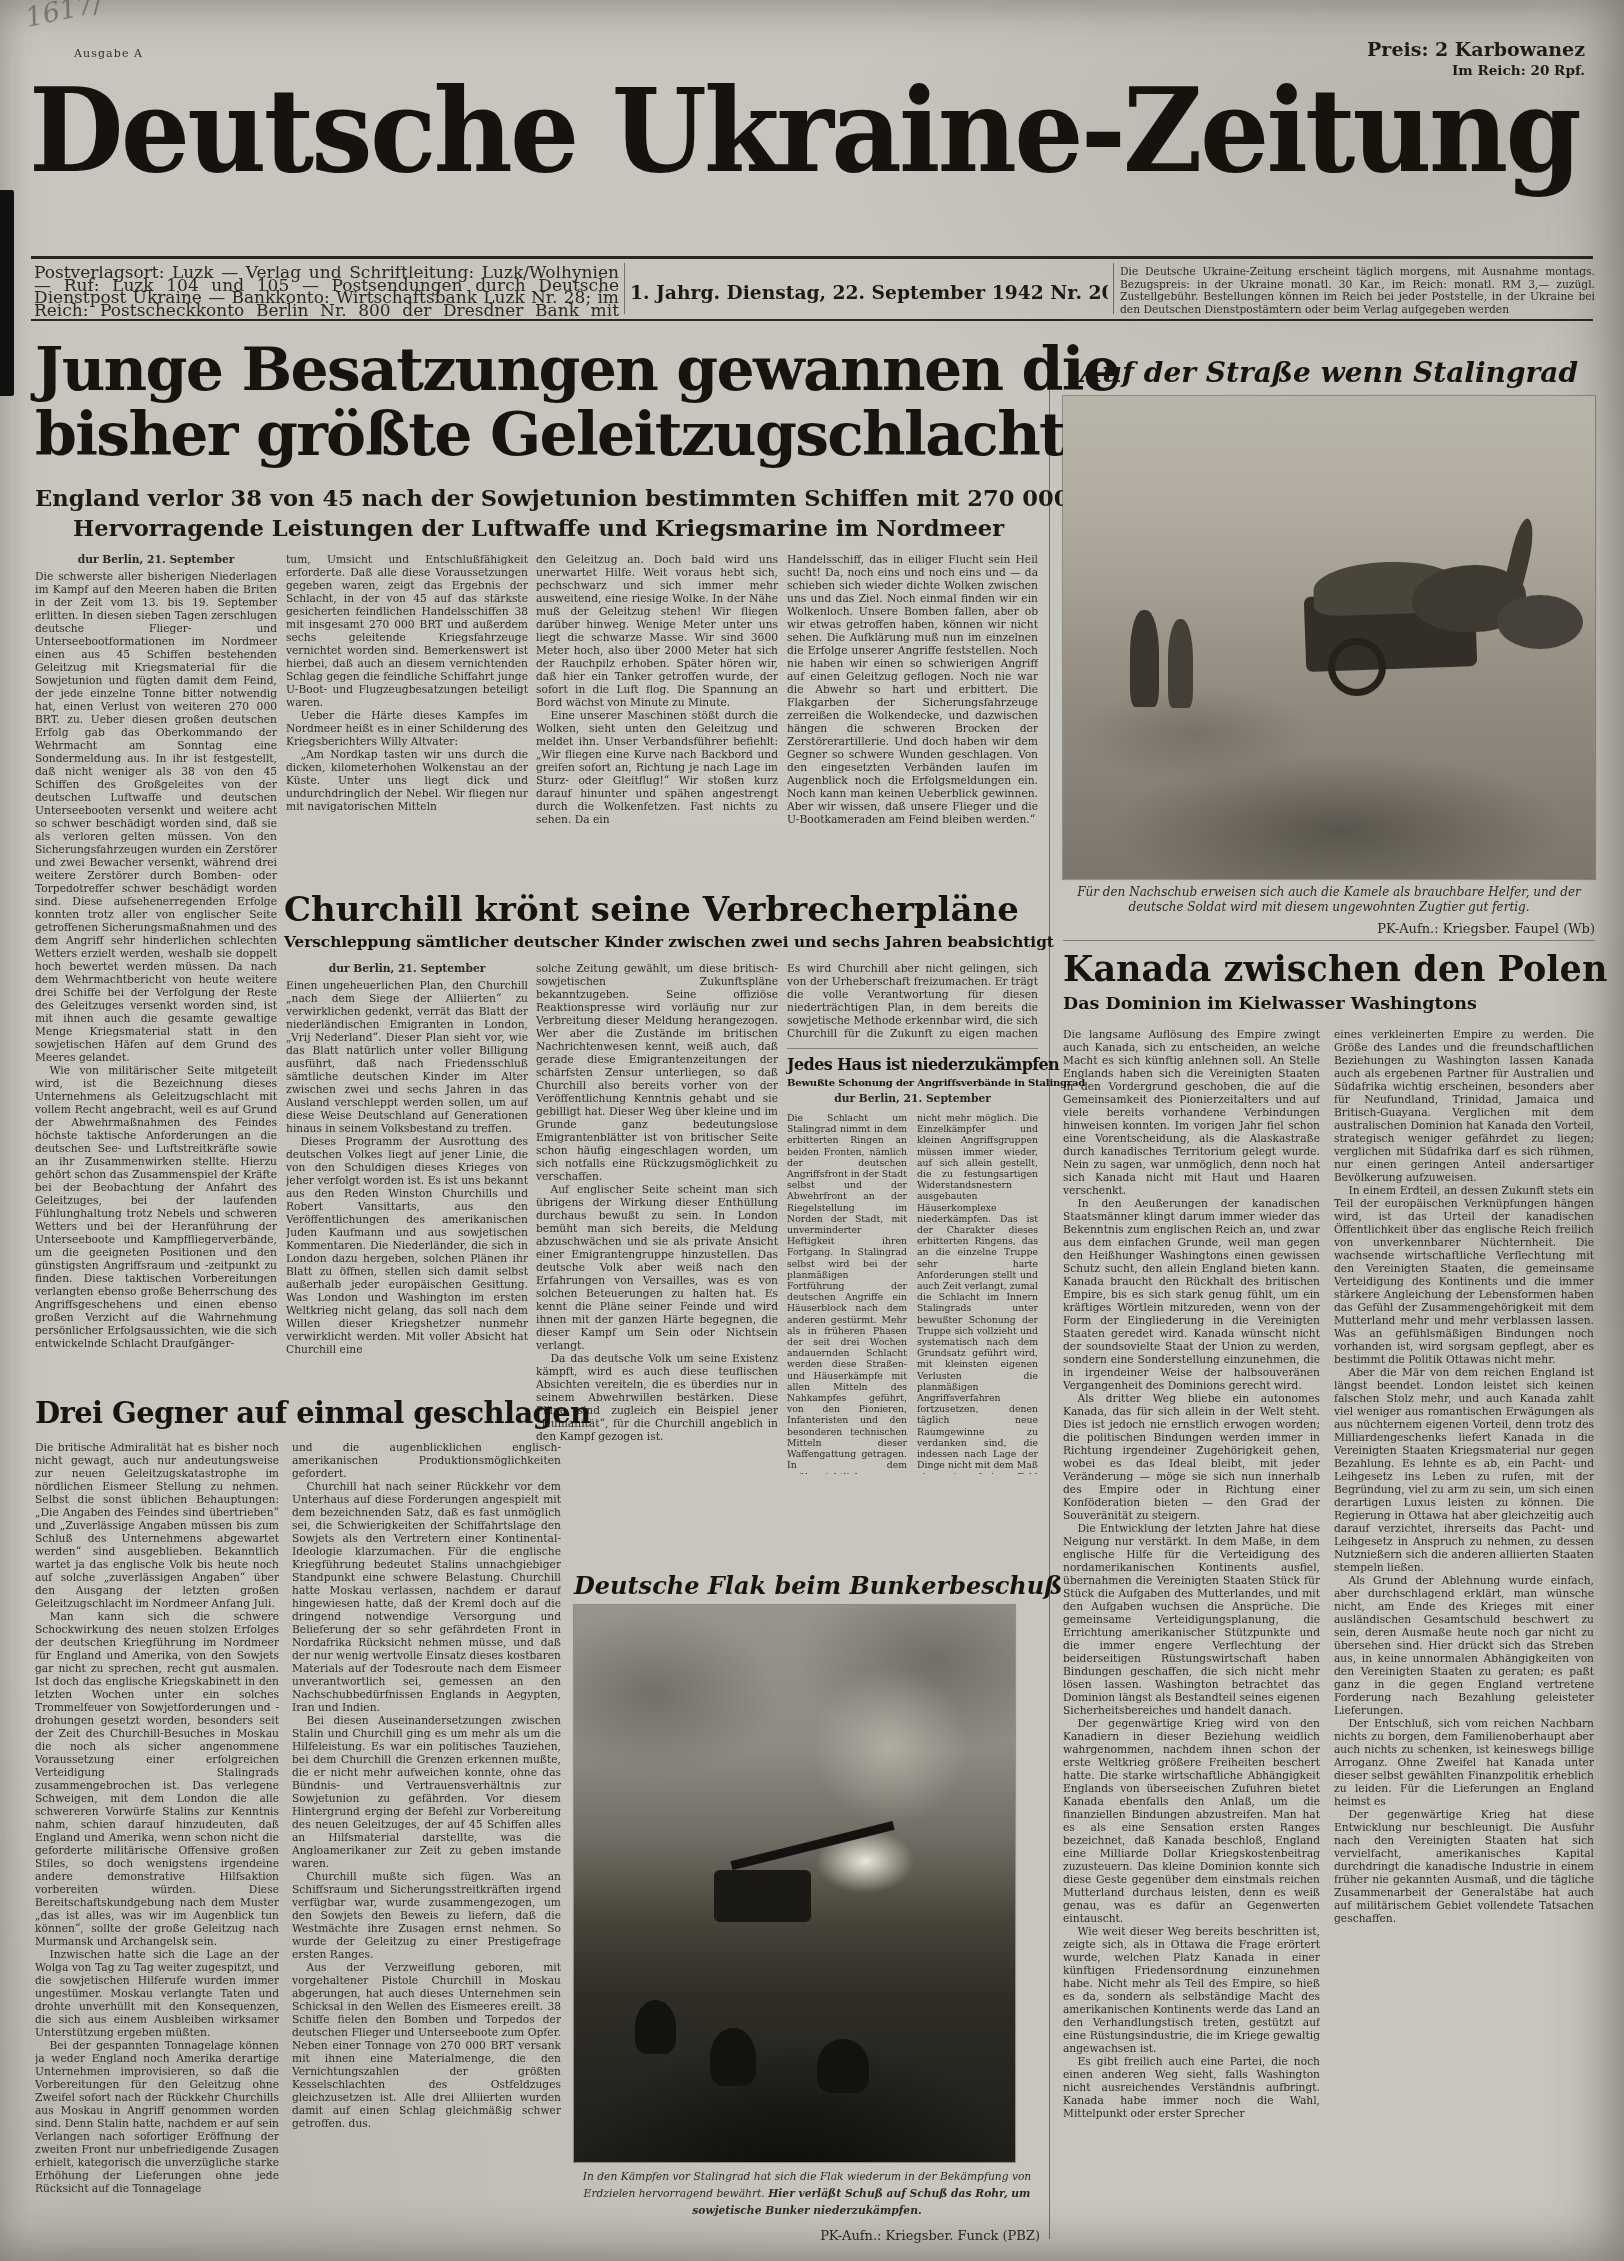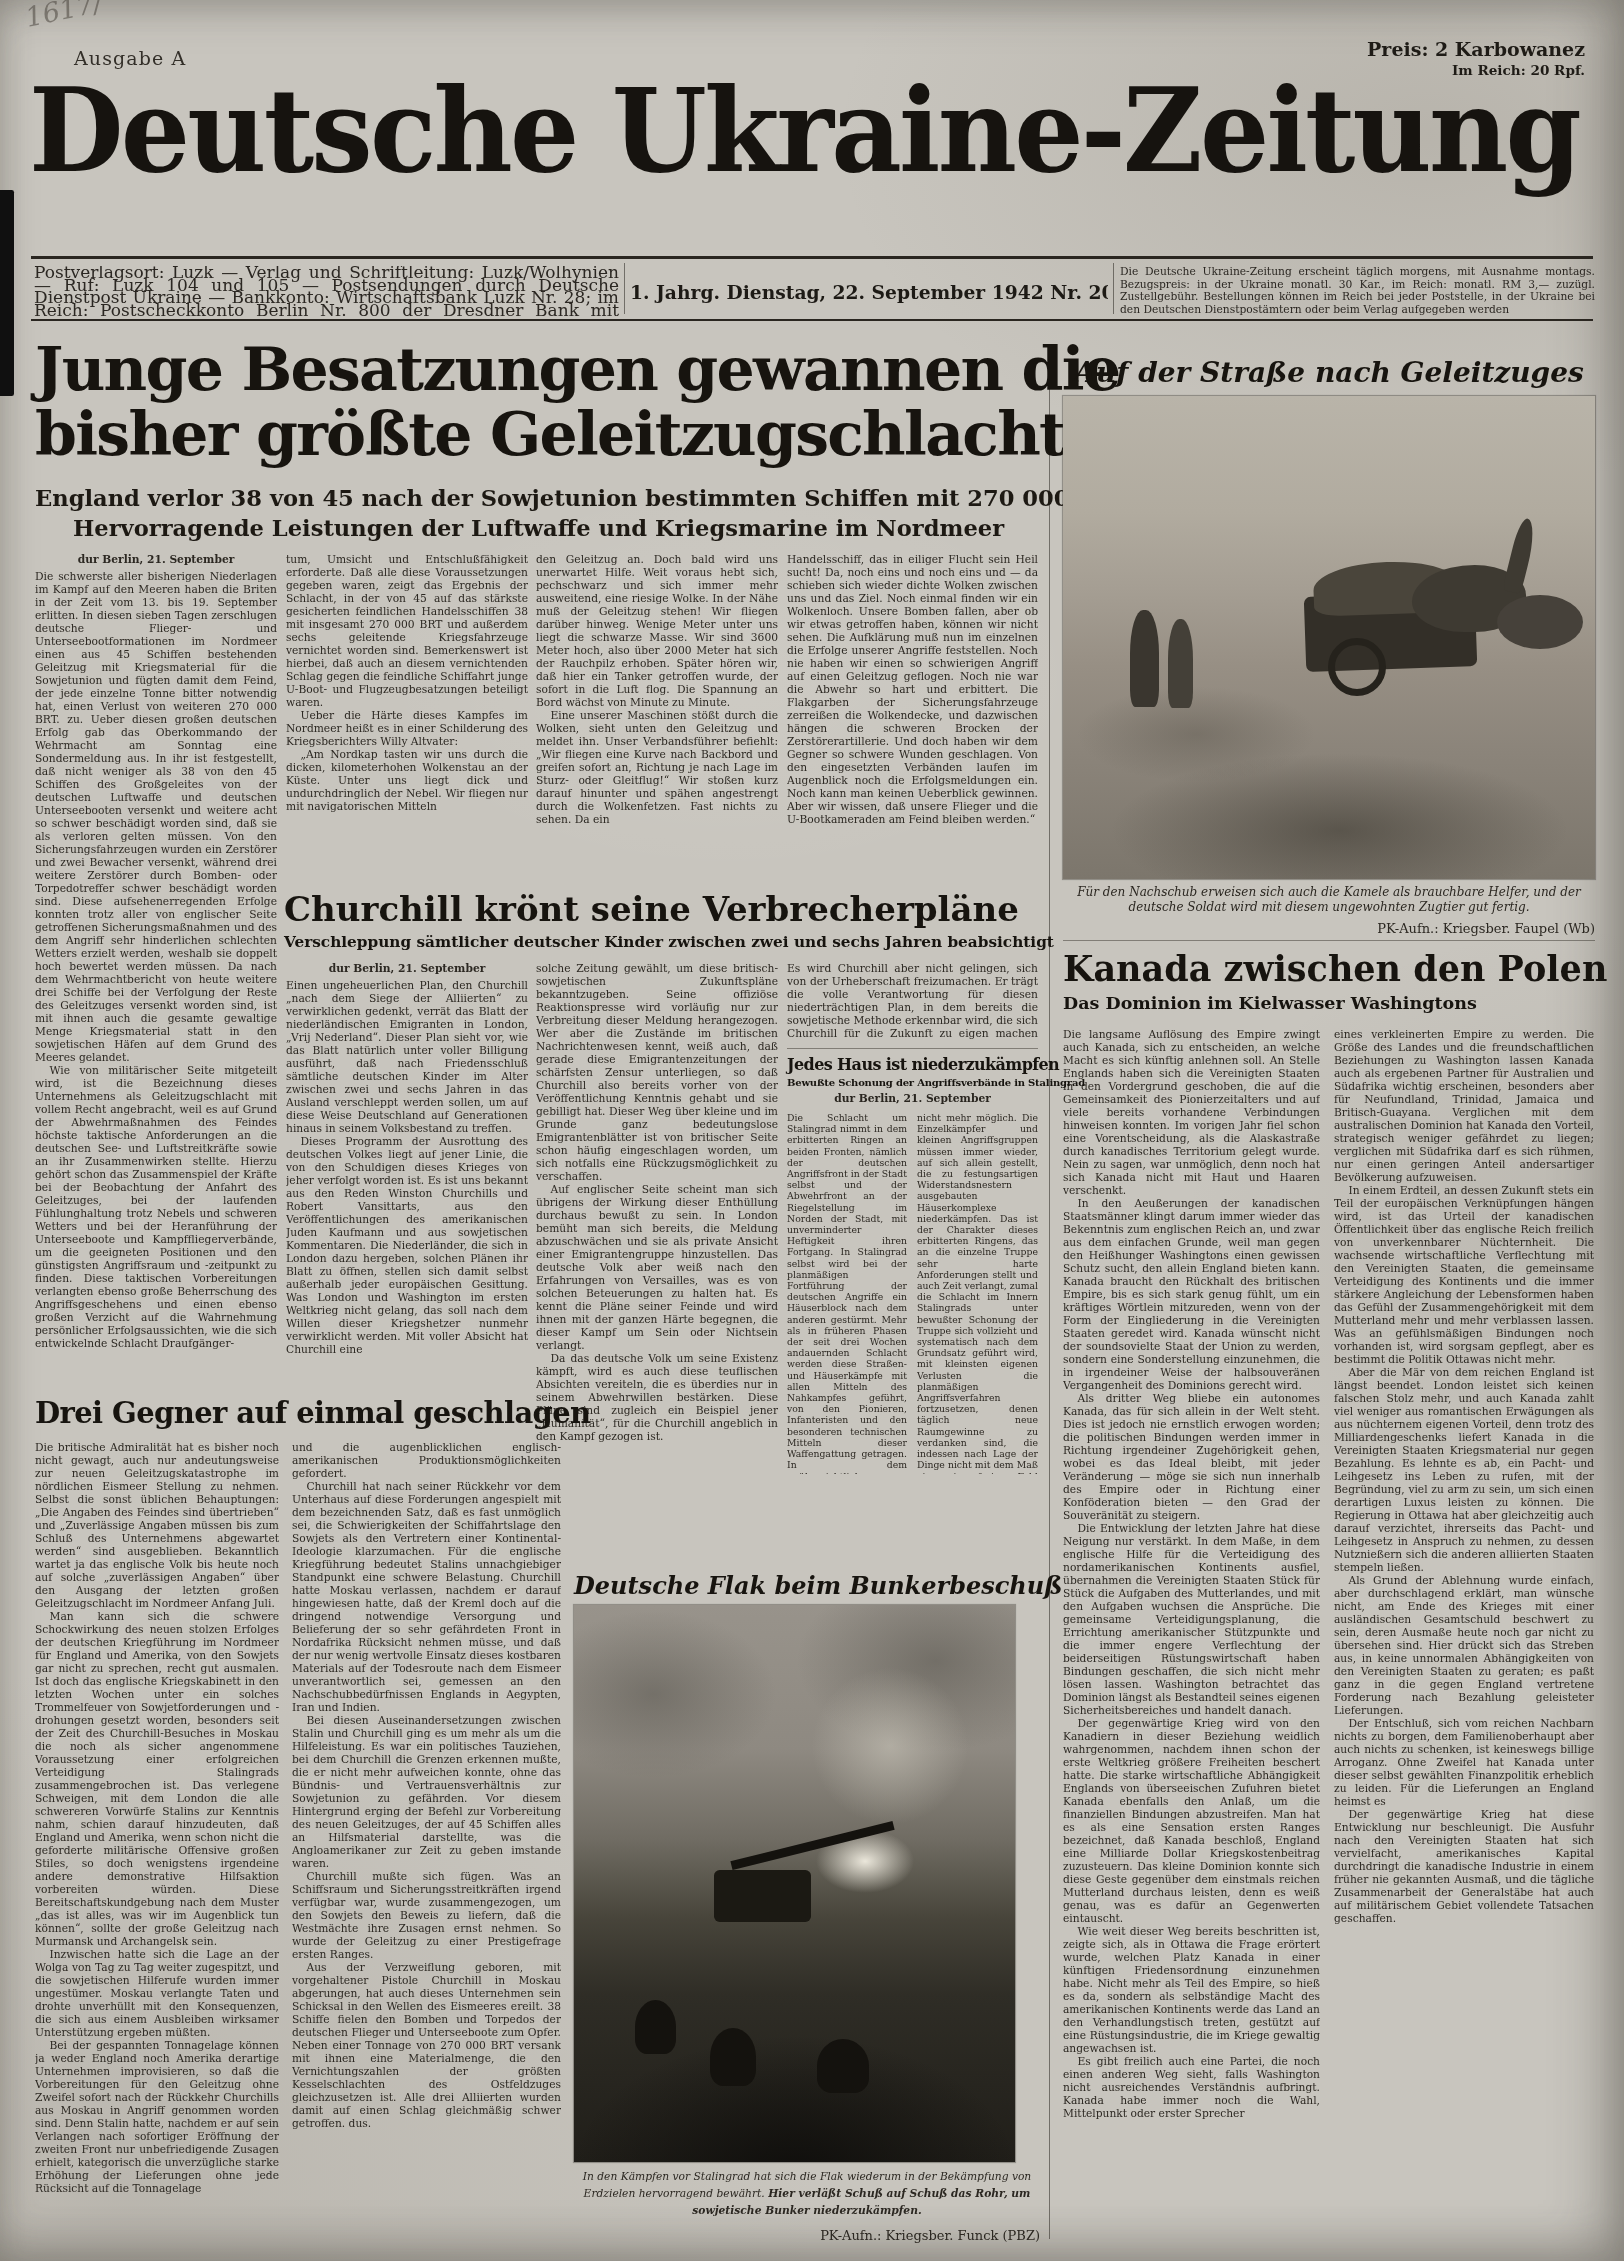--- a/index.html
+++ b/index.html
@@ -16,21 +16,21 @@
   .abs{position:absolute}
   .rule{position:absolute;background:#2a2620}
   .vrule{position:absolute;width:1.1px;background:rgba(42,38,32,.55)}
   .hairline{position:absolute;height:1.1px;background:rgba(42,38,32,.45)}
 
   
   .handwriting{position:absolute;left:25px;top:-5.7px;font-size:27px;font-style:italic;color:rgba(74,70,62,.55);transform:rotate(-12deg);font-family:"DejaVu Serif",serif}
   .blackbar{position:absolute;left:0;top:190px;width:14px;height:206px;background:#101010;border-radius:0 2.3px 2.3px 0}
 
   
-  .edition{position:absolute;left:74px;top:47px;font-size:19px;letter-spacing:1.1px;color:#332f29}
+  .edition{position:absolute;left:74px;top:47px;font-size:11px;letter-spacing:1.1px;color:#332f29}
   .pricebox{position:absolute;right:40px;top:38px;text-align:right;color:#1e1b16}
   .price1{font-size:19px;font-weight:bold}
   .price2{font-size:13.6px;font-weight:bold;margin-top:2.3px}
   .masthead-title{position:absolute;left:0;right:17px;top:67px;text-align:center;font-size:109px;font-weight:bold;letter-spacing:-2.8px;color:#16130f;transform:scaleY(1.06);white-space:nowrap}
   .imprint{position:absolute;top:266px;font-size:17px;line-height:12.7px;color:#2b2722;text-align:justify;overflow:hidden;height:50px}
   .issueline{position:absolute;top:266px;height:50px;font-size:18.7px;font-weight:bold;text-align:center;padding-top:14.7px;color:#1d1a15;white-space:nowrap;overflow:hidden}
 
   
   .h-lead{position:absolute;left:35px;width:1007px;font-weight:bold;color:#17140f;font-size:60px;line-height:63px;letter-spacing:-1.7px;white-space:nowrap}
   .subhead-lead{position:absolute;left:35px;width:1007px;text-align:center;font-weight:bold;font-size:22.6px;color:#1d1913;white-space:nowrap}
@@ -130,21 +130,21 @@
         <p>den Geleitzug an. Doch bald wird uns unerwartet Hilfe. Weit voraus hebt sich, pechschwarz und sich immer mehr ausweitend, eine riesige Wolke. In der Nähe muß der Geleitzug stehen! Wir fliegen darüber hinweg. Wenige Meter unter uns liegt die schwarze Masse. Wir sind 3600 Meter hoch, also über 2000 Meter hat sich der Rauchpilz erhoben. Später hören wir, daß hier ein Tanker getroffen wurde, der sofort in die Luft flog. Die Spannung an Bord wächst von Minute zu Minute.</p>
         <p>Eine unserer Maschinen stößt durch die Wolken, sieht unten den Geleitzug und meldet ihn. Unser Verbandsführer befiehlt: „Wir fliegen eine Kurve nach Backbord und greifen sofort an, Richtung je nach Lage im Sturz- oder Gleitflug!“ Wir stoßen kurz darauf hinunter und spähen angestrengt durch die Wolkenfetzen. Fast nichts zu sehen. Da ein</p>
       </div>
   </div>
   <div class="bodycol" style="left:787px;top:553px;width:251px;height:323px">
     <div class="paras">
         <p>Handelsschiff, das in eiliger Flucht sein Heil sucht! Da, noch eins und noch eins und — da schieben sich wieder dichte Wolken zwischen uns und das Ziel. Noch einmal finden wir ein Wolkenloch. Unsere Bomben fallen, aber ob wir etwas getroffen haben, können wir nicht sehen. Die Aufklärung muß nun im einzelnen die Erfolge unserer Angriffe feststellen. Noch nie haben wir einen so schwierigen Angriff auf einen Geleitzug geflogen. Noch nie war die Abwehr so hart und erbittert. Die Flakgarben der Sicherungsfahrzeuge zerreißen die Wolkendecke, und dazwischen hängen die schweren Brocken der Zerstörerartillerie. Und doch haben wir dem Gegner so schwere Wunden geschlagen. Von den eingesetzten Verbänden laufen im Augenblick noch die Erfolgsmeldungen ein. Noch kann man keinen Ueberblick gewinnen. Aber wir wissen, daß unsere Flieger und die U-Bootkameraden am Feind bleiben werden.“</p>
       </div>
   </div>
 
-  <div class="h-ital" style="left:1063px;top:356px;width:532px;font-size:28px">Auf der Straße nach Geleitzuges</div>
+  <div class="h-ital" style="left:1063px;top:356px;width:532px;font-size:28px">Auf der Straße wenn Stalingrad</div>
   <div class="photo" id="photo-stalingrad">
     <div class="ps-fig ps-f1"></div>
     <div class="ps-fig ps-f2"></div>
     <div class="ps-cart"></div>
     <div class="ps-wheel"></div>
     <div class="ps-camel1"></div>
     <div class="ps-camel2"></div>
     <div class="ps-neck"></div>
   </div>
   <div class="caption" style="left:1063px;top:885px;width:532px">

